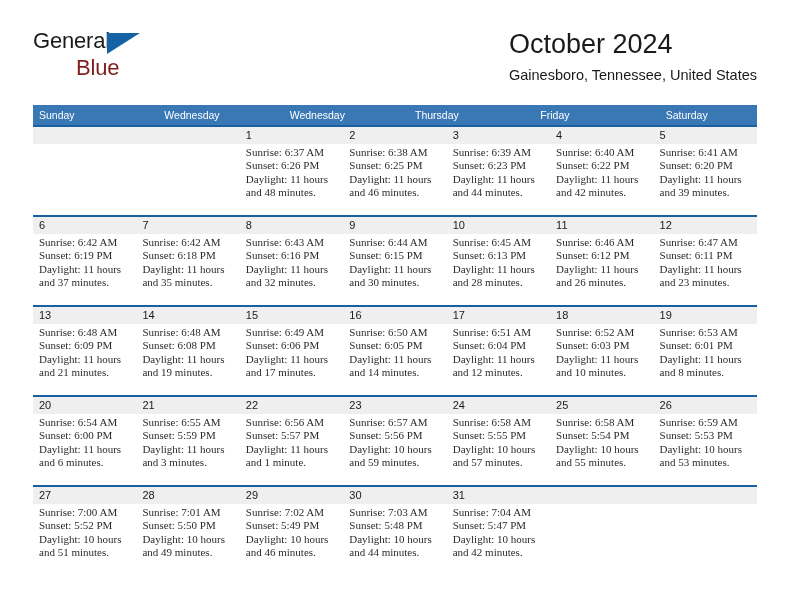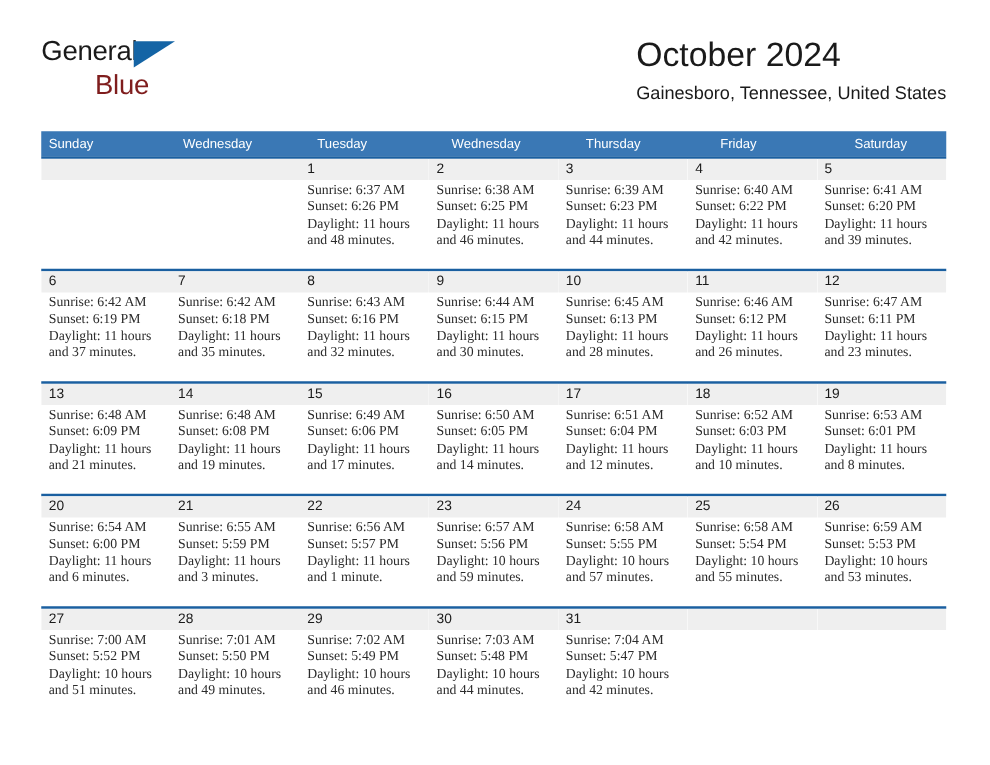--- a/index.html
+++ b/index.html
@@ -174,21 +174,20 @@
       <div class="cal-title">October 2024</div>
       <div class="cal-subtitle">Gainesboro, Tennessee, United States</div>
     </div>
 
   </div>
 
   <div class="calendar">
     <div class="weekday-header">
         <div class="weekday-cell">Sunday</div>
         <div class="weekday-cell">Wednesday</div>
-        <div class="weekday-cell">Tuesday</div>
         <div class="weekday-cell">Wednesday</div>
         <div class="weekday-cell">Thursday</div>
         <div class="weekday-cell">Friday</div>
         <div class="weekday-cell">Saturday</div>
       </div>
     <div id="weeks-container">
         <div class="week">
           <div class="week-sep"></div>
           <div class="week-row">
             <div class="day-cell empty">

